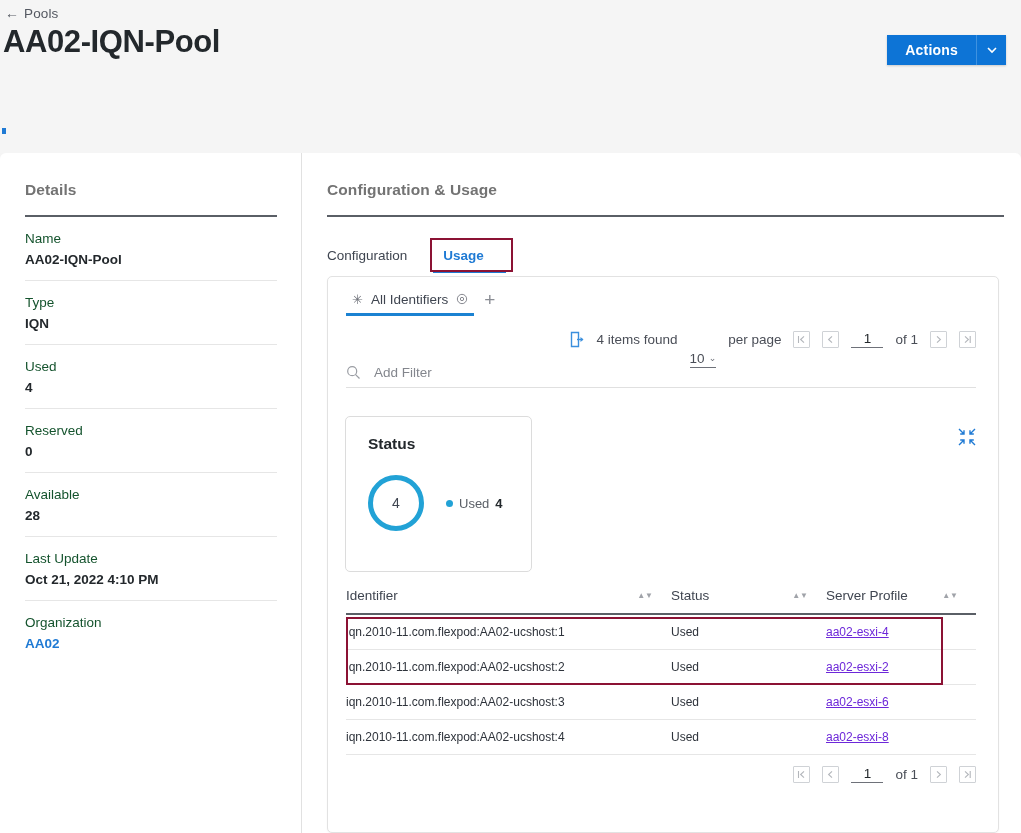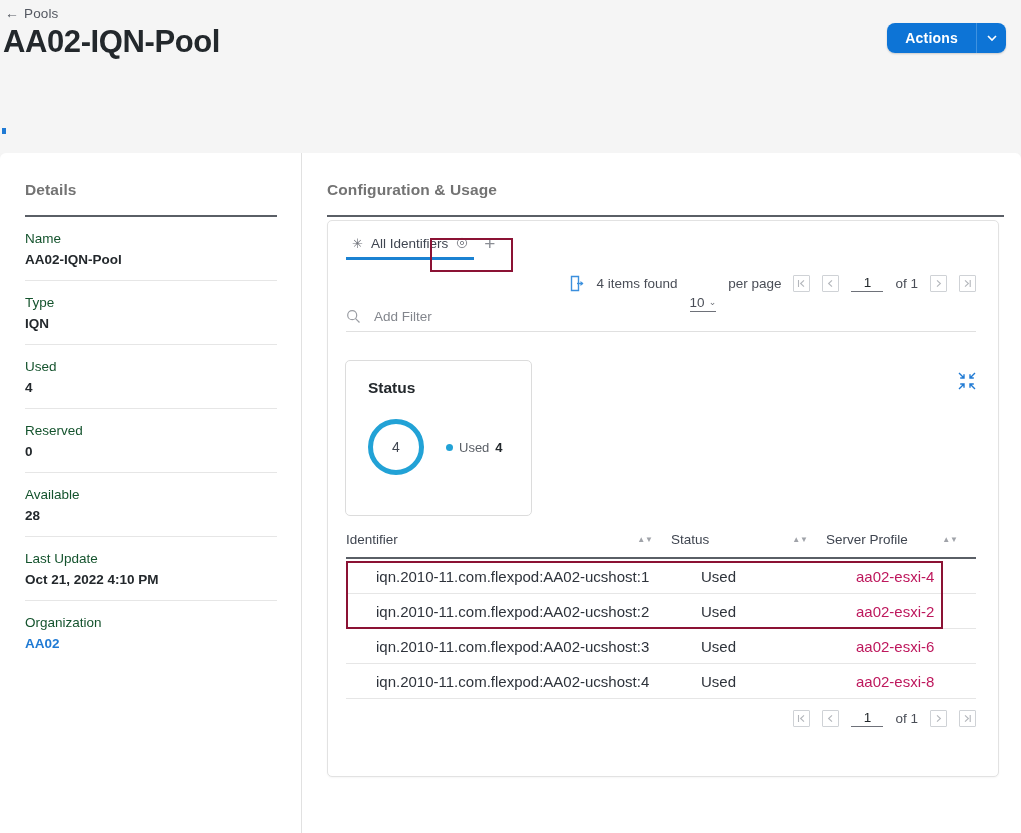--- a/index.html
+++ b/index.html
@@ -26,23 +26,23 @@
   .page-title {
     position: absolute; left: 3px; top: 24px;
     font-size: 31px; font-weight: bold; color: #23282c;
     letter-spacing: -0.4px;
   }
   .tiny-dot {
     position: absolute; left: 2px; top: 128px;
     width: 4px; height: 6px; background: #1f7ad4;
   }
   .actions-wrap {
-    position: absolute; right: 15px; top: 23px;
+    position: absolute; right: 15px; top: 35px;
     display: flex; align-items: stretch; height: 30px;
-    border-radius: 8px; overflow: hidden;
+    border-radius: 0; overflow: hidden;
     box-shadow: 0 1px 2px rgba(0,0,0,.18);
   }
   .actions-btn {
     background: #0d74d6; color: #fff;
     font-size: 14px; font-weight: bold;
     padding: 0 18px; display: flex; align-items: center;
     border: none; cursor: pointer; letter-spacing: .2px;
   }
   .actions-caret {
     background: #0d74d6; color: #fff;
@@ -189,22 +189,22 @@
     border-bottom: 2px solid #5a5f66; padding-bottom: 10px;
   }
   .th { font-size: 13.5px; color: #3f4550; display: flex; align-items: center; }
   .th .srt { margin-left: auto; color: #a0a3a9; font-size: 8px; line-height: 7px;
              display: flex; flex-direction: column; padding-right: 18px; cursor: pointer;}
   .c-ident { width: 325px; }
   .c-status { width: 155px; }
   .c-prof { width: 150px; }
   .tr { display: flex; align-items: center; height: 35px; border-bottom: 1px solid #e6e6e6; }
   .tr:last-child { border-bottom: 1px solid #e6e6e6; }
-  .td { font-size: 15px; color: #2e333b; padding-left: 30px; }
-  .td.link { color: #be185d; cursor: pointer; }
+  .td { font-size: 12px; color: #2e333b; }
+  .td.link { color: #6d28d9; cursor: pointer; text-decoration: underline; }
   .hl-rows {
     position: absolute; left: 0px; top: 29px;
     width: 597px; height: 68px;
     border: 2px solid #8b1234; pointer-events: none; z-index: 5;
   }
   .tbl-footer {
     display: flex; align-items: center; justify-content: flex-end;
     gap: 12px; padding-top: 11px; font-size: 13.5px; color: #4a4e57;
   }
 </style>
@@ -263,20 +263,24 @@
       <div class="field">
         <div class="label">Organization</div>
         <div class="value link">AA02</div>
       </div>
     </div>
 
     <div class="main-col">
       <div class="section-title">Configuration &amp; Usage</div>
       <div class="rule"></div>
 
+      <div class="tabs-row">
+        <div class="tab">Configuration</div>
+        <div class="tab usage active">Usage</div>
+      </div>
 
       <div class="panel">
 
         <div class="panel-tabs">
           <div class="ident-tab">
             <span class="star-ic">✳</span>
             <span>All Identifiers</span>
             <span class="gear-ic">
               <svg width="12" height="12" viewBox="0 0 16 16">
                 <circle cx="8" cy="8" r="6.2" fill="none" stroke="#6e7179" stroke-width="1.1"></circle>

